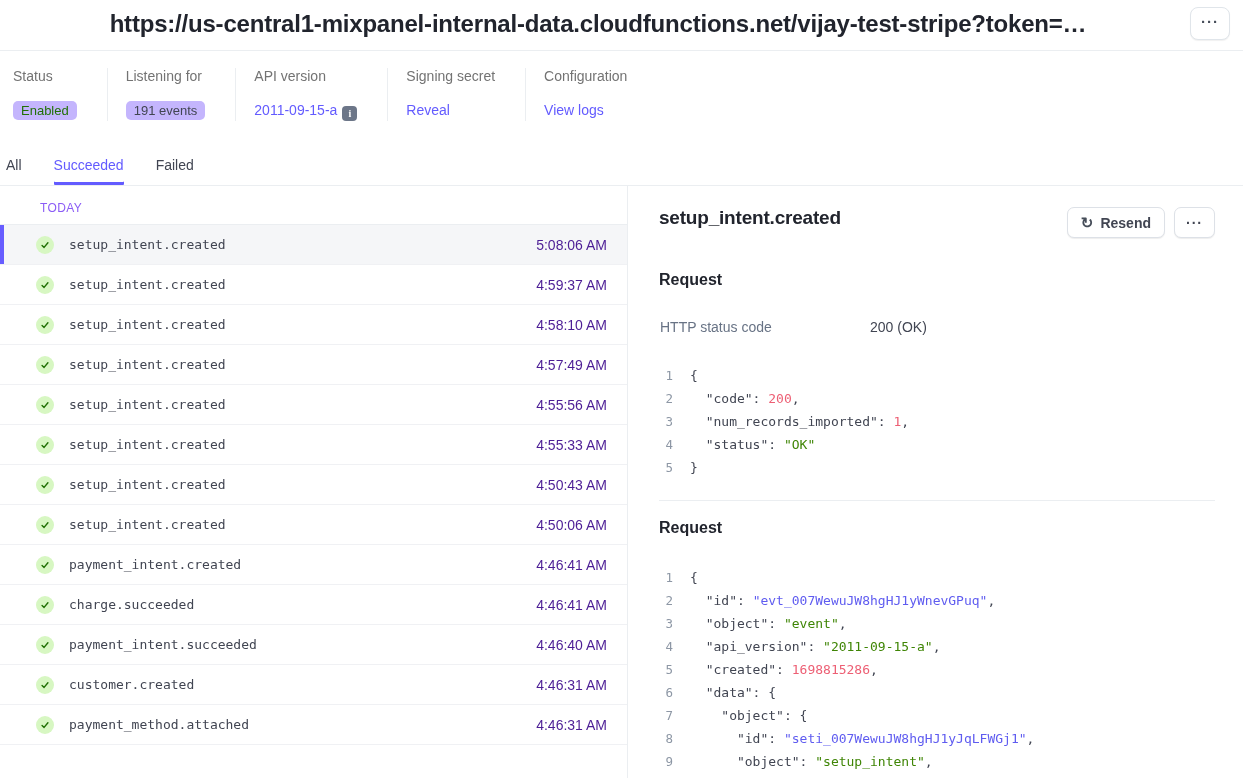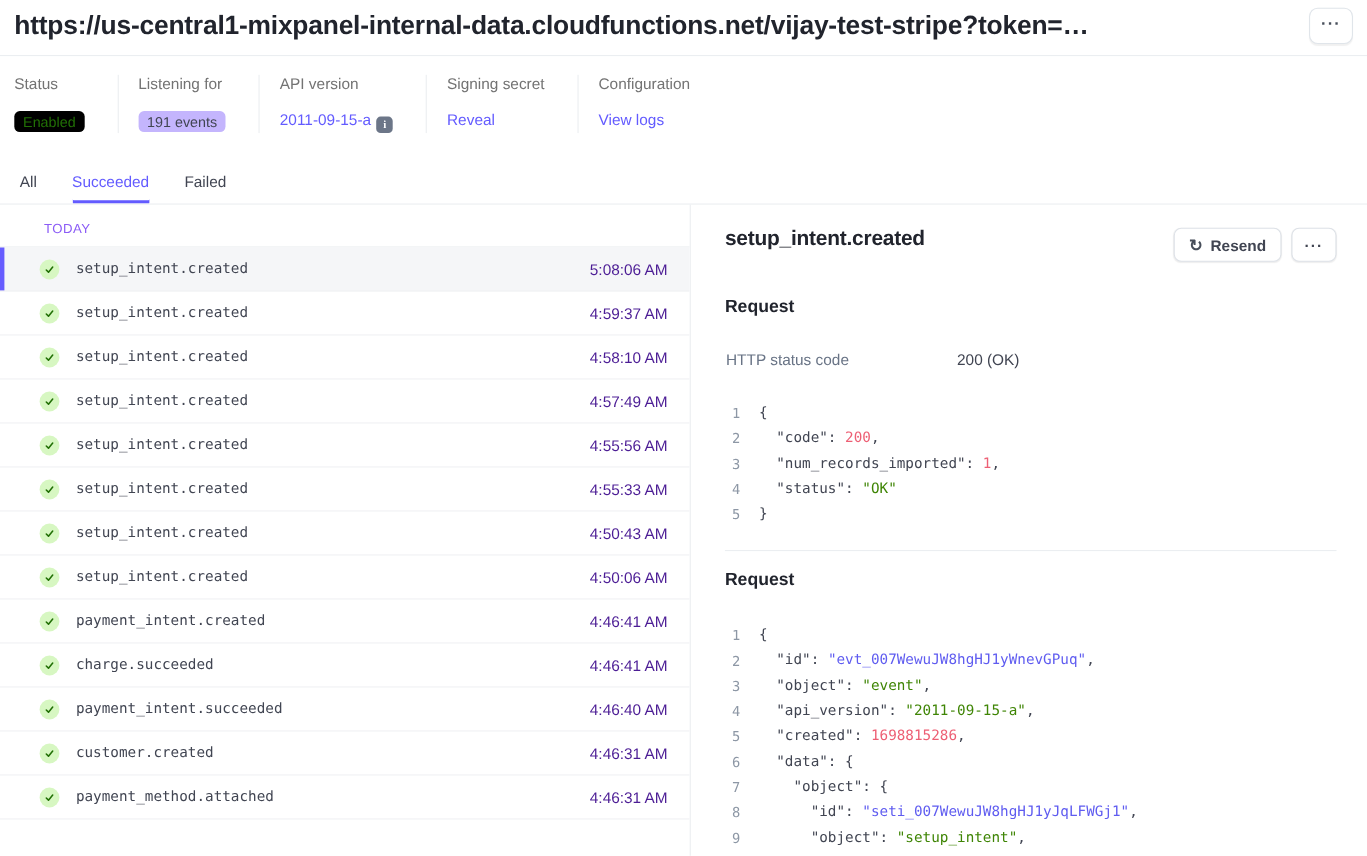--- a/index.html
+++ b/index.html
@@ -1,40 +1,40 @@
 <!DOCTYPE html>
 <html><head>
 <meta charset="utf-8">
 <style>
   * { margin:0; padding:0; box-sizing:border-box; }
   html,body { width:1243px; height:778px; background:#fff; overflow:hidden;
     font-family:"Liberation Sans", sans-serif; color:#414552; }
   
   .page-header { position:relative; padding:10px 60px 12px 13px; border-bottom:1px solid #ebeef1; }
   .page-title { font-size:24px; font-weight:700; color:#21242d; letter-spacing:-0.2px;
-    white-space:nowrap; overflow:hidden; }
+    white-space:nowrap; overflow:hidden;text-align:center; }
   .overflow-btn { position:absolute; right:13px; top:7px; width:40px; height:33px;
     background:#fff; border:1px solid #e0e5ea; border-radius:8px; cursor:pointer;
     box-shadow:0 1px 1px rgba(0,0,0,.06); font-weight:700; color:#474e5a; font-size:15px;
     line-height:28px; text-align:center; letter-spacing:1px; }
   
   .status-bar { display:flex; padding:17px 13px 14px 13px; }
   .status-col { padding:0 30px 0 18px; border-right:1px solid #ebeef1; }
   .status-col:first-child { padding-left:0; }
   .status-col:last-child { border-right:none; }
   .status-label { font-size:14px; color:#737373; margin-bottom:17px; }
   .badge { display:inline-block; font-size:13px; font-weight:500; padding:2px 8px; border-radius:5px; }
-  .badge-green { background:#000000; color:#217005; }
+  .badge-green { background:#c4b5fd; color:#217005; }
   .badge-gray { background:#c4b5fd; color:#414552; }
   .link { font-size:14px; font-weight:500; color:#635bff; cursor:pointer; }
   .info-chip { display:inline-block; vertical-align:-2px; width:15px; height:15px; margin-left:5px;
     background:#6c7688; color:#fff; border-radius:4px; font-size:10px; font-weight:700;
     text-align:center; line-height:15px; font-family:"Liberation Serif", serif; }
   
-  .tabs { display:flex; gap:32px; padding:22px 0 0 18px; border-bottom:1px solid #ebeef1; }
+  .tabs { display:flex; gap:32px; padding:22px 0 0 6px; border-bottom:1px solid #ebeef1; }
   .tab { font-size:14px; font-weight:500; color:#414552; padding-bottom:12px; cursor:pointer; }
   .tab.active { color:#635bff; box-shadow:inset 0 -3px 0 #635bff; border-radius:1px; }
   
   .main { display:flex; height:600px; }
   .list-panel { width:628px; border-right:1px solid #ebeef1; overflow:hidden; }
   .group-label { font-size:12px; font-weight:500; letter-spacing:.4px; color:#8b5cf6;
     padding:15px 0 9px 40px; border-bottom:1px solid #ebeef1; }
   .event-row { position:relative; display:flex; align-items:center; height:40px;
     padding-left:36px; border-bottom:1px solid #f0f1f4; cursor:pointer; }
   .event-row.selected { background:#f5f6f8; }

